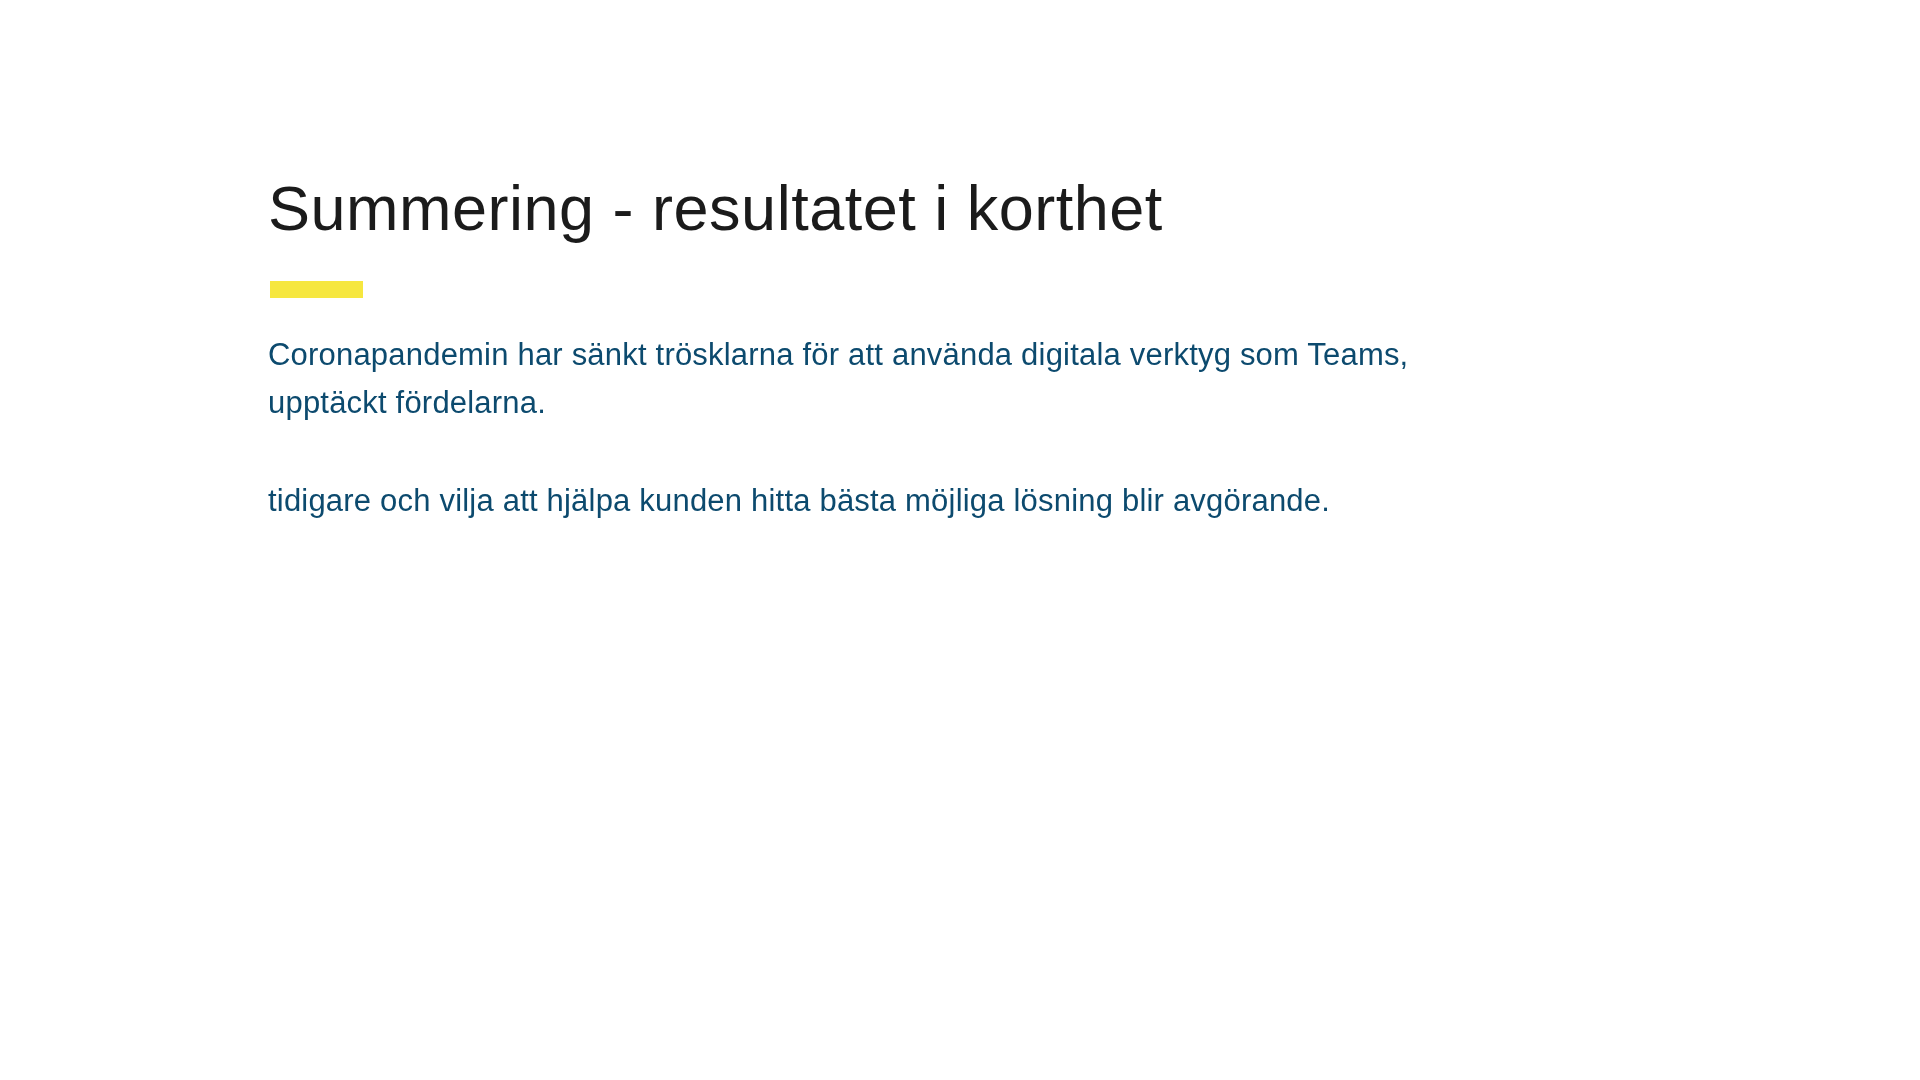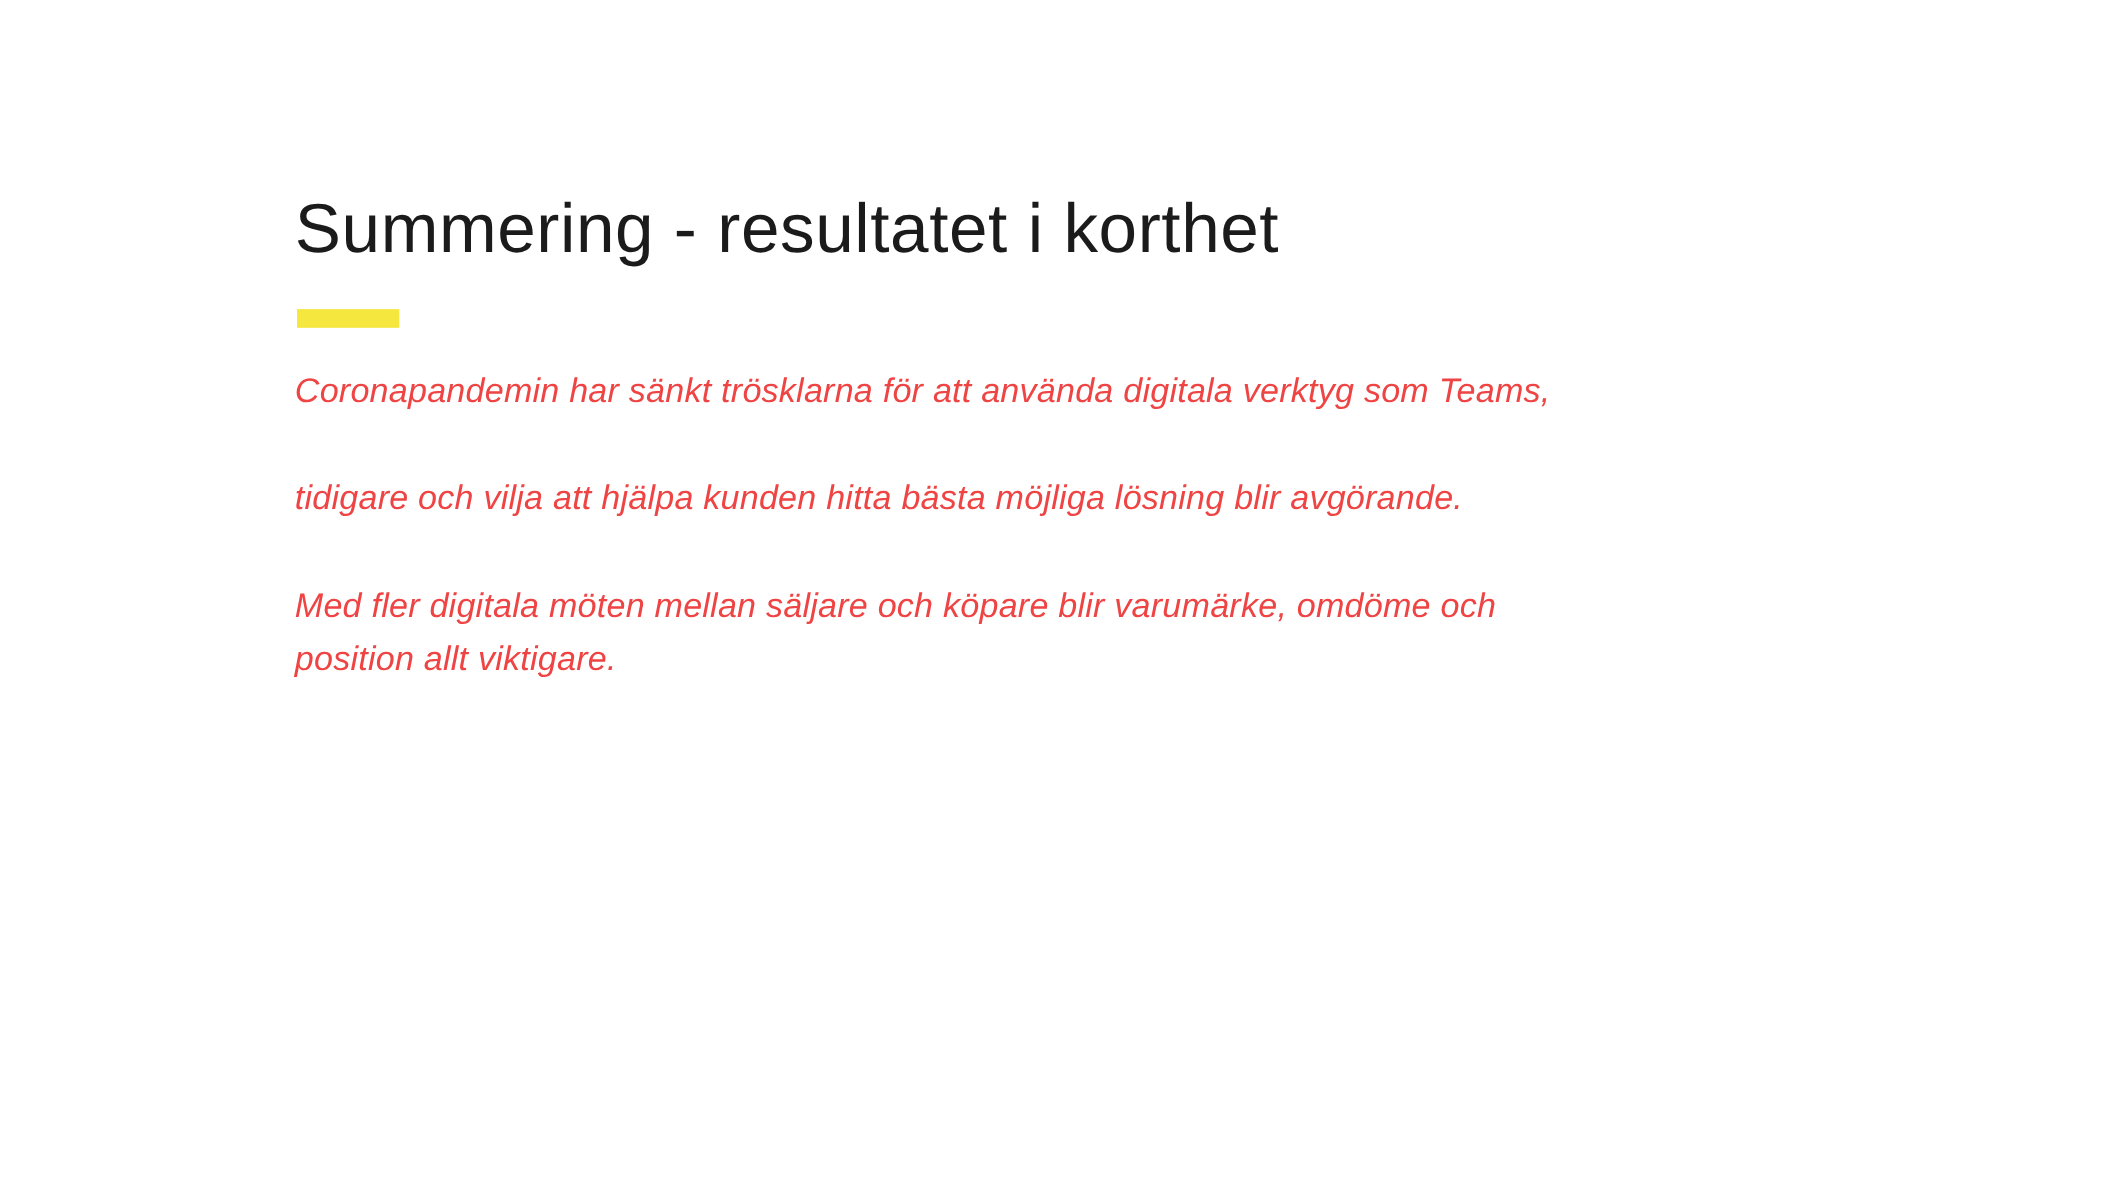--- a/index.html
+++ b/index.html
@@ -55,32 +55,29 @@
 </style>
 </head>
 <body>
 
 <div class="slide">
 
   <h1 class="slide-title" style="color: rgb(27, 27, 27);">Summering - resultatet i korthet</h1>
 
   <div class="accent-bar" style="background-color: rgb(246, 231, 63);"></div>
 
-  <div class="slide-body" style="color: #ef4444; font-style: italic;">
+  <div class="slide-body" style="color: #0c4a6e;">
 
     <p>
       <span class="line">Coronapandemin har sänkt trösklarna för att använda digitala verktyg som Teams,</span>
+      <span class="line">upptäckt fördelarna.</span>
     </p>
 
     <p>
       <span class="line">tidigare och vilja att hjälpa kunden hitta bästa möjliga lösning blir avgörande.</span>
     </p>
 
     <p>
     </p>
 
-    <p>
-      <span class="line">Med fler digitala möten mellan säljare och köpare blir varumärke, omdöme och</span>
-      <span class="line">position allt viktigare.</span>
-    </p>
 
   </div>
 </div>
 
 </body></html>

